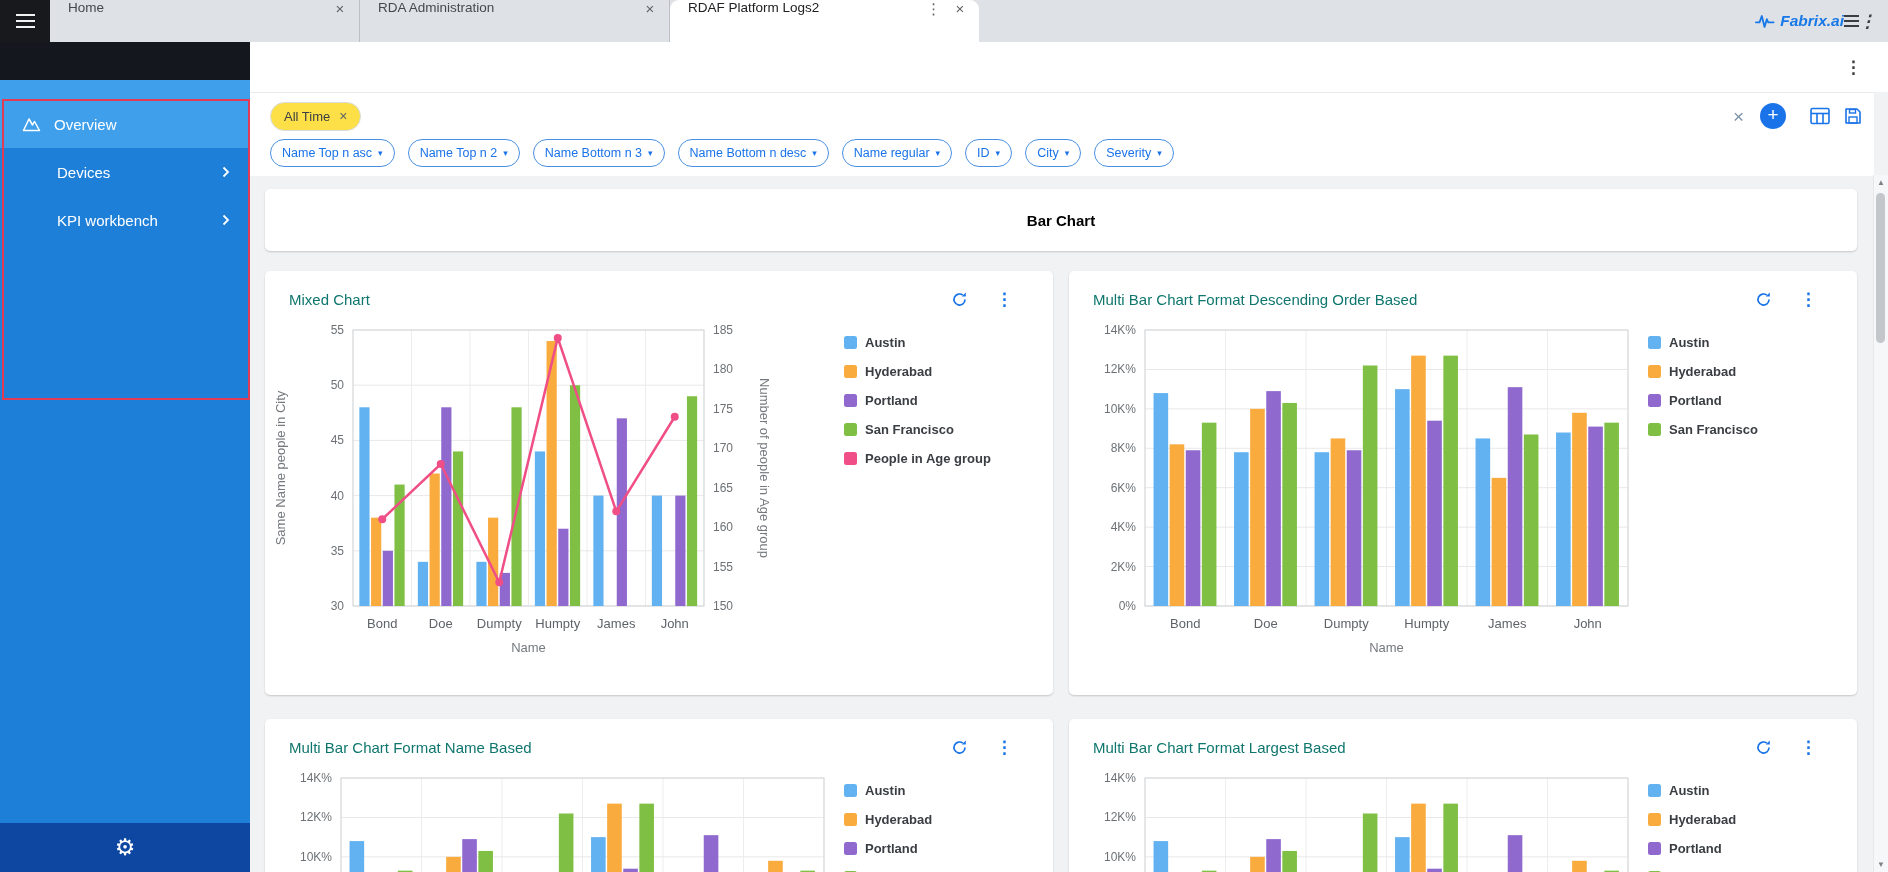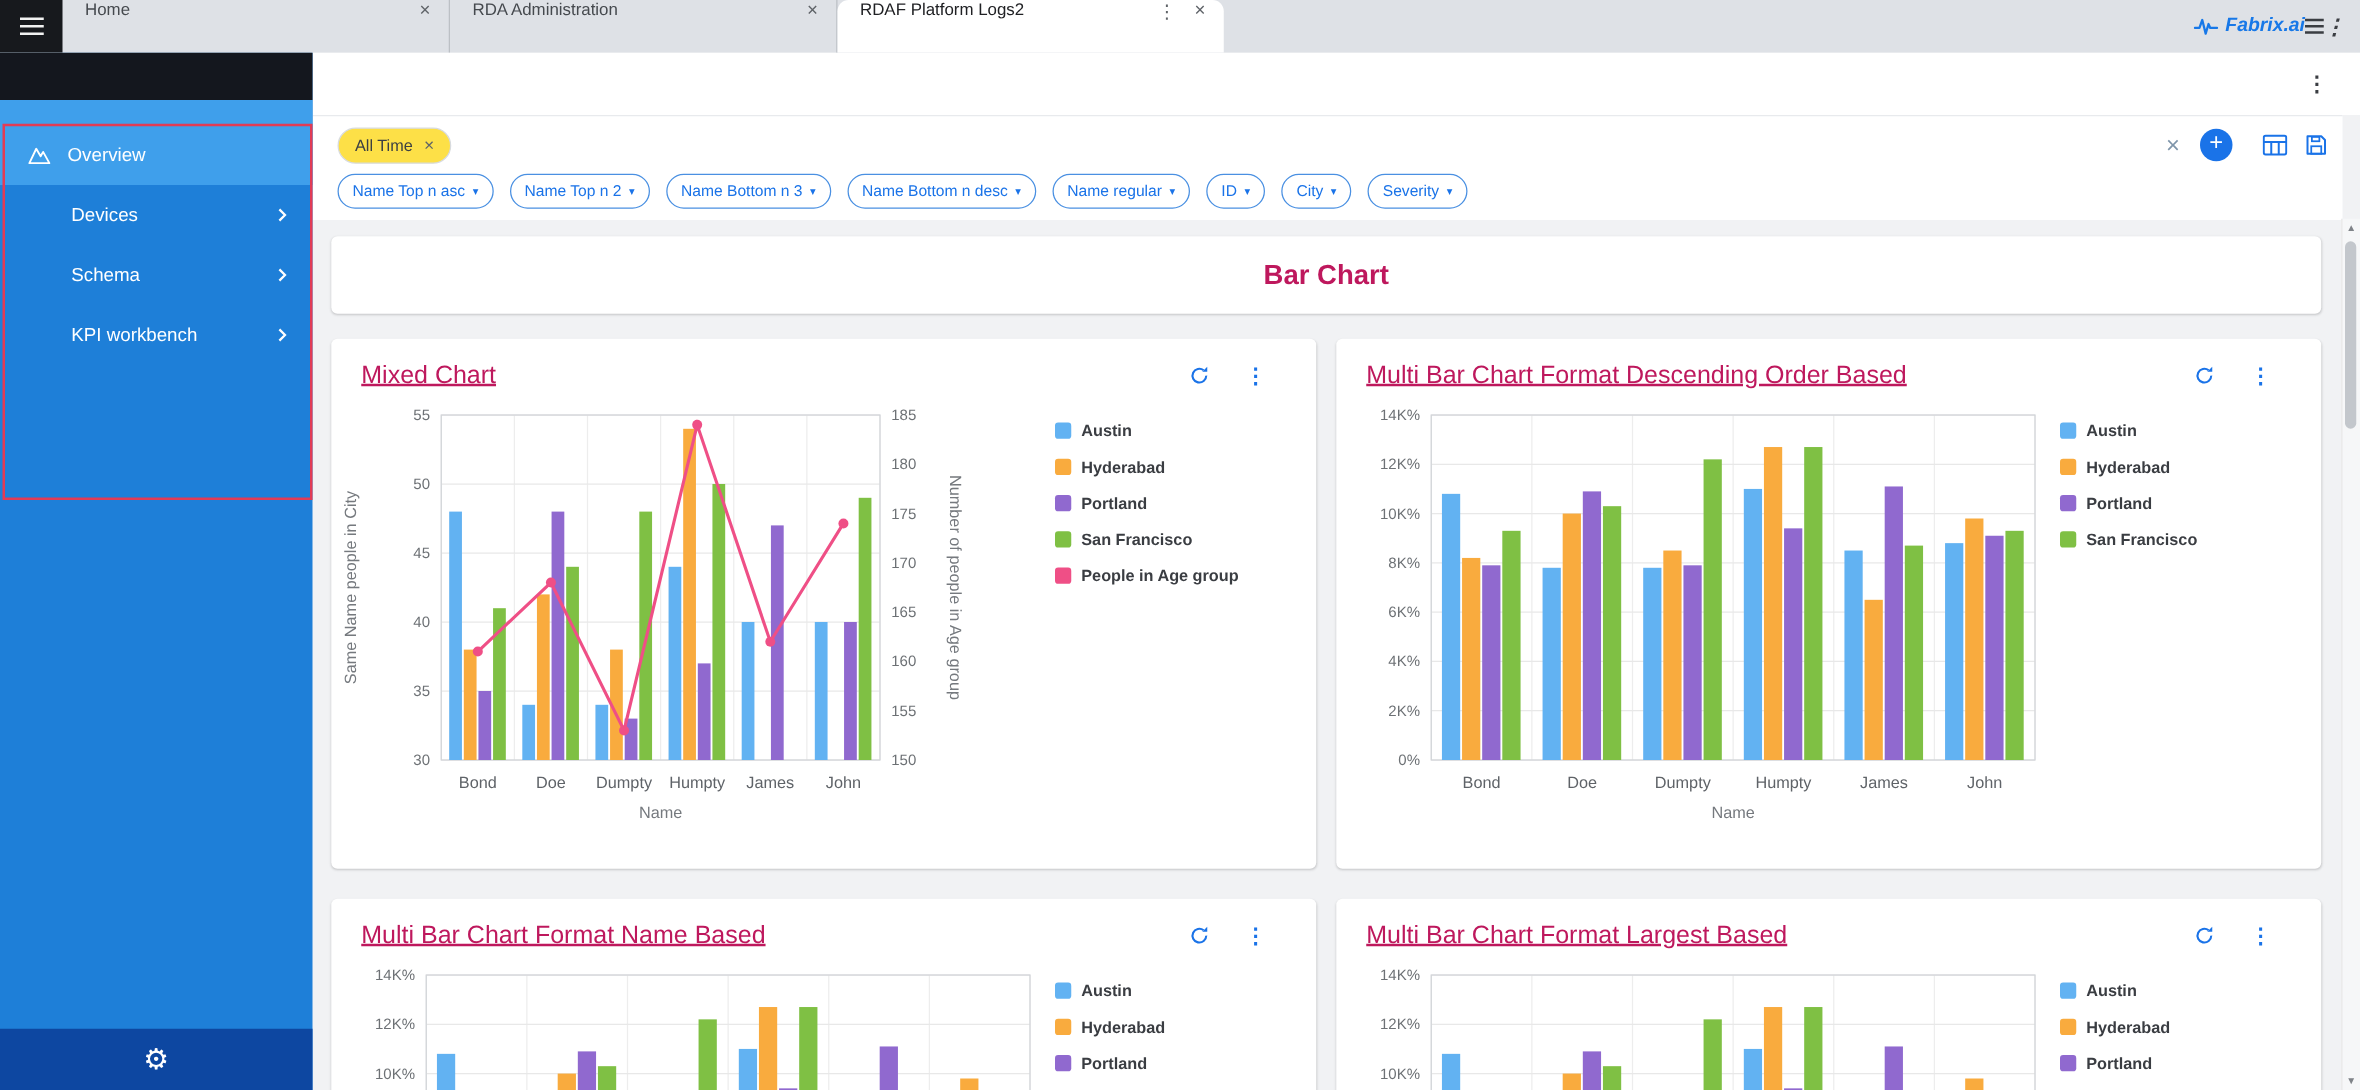--- a/index.html
+++ b/index.html
@@ -43,25 +43,25 @@
   .chip .chip-close{color:#5f6368;font-size:14px;}
   .chip-row .spacer{flex:1;}
   .clear-x{color:#7e95aa;font-size:19px;margin-right:16px;cursor:pointer;line-height:1;}
   .add-btn{width:26px;height:26px;border-radius:50%;background:#1a73e8;color:#fff;font-size:19px;line-height:24px;text-align:center;cursor:pointer;margin-right:24px;}
   .blue-tool{cursor:pointer;display:flex;align-items:center;}
   .blue-tool + .blue-tool{margin-left:14px;}
   .pill-row{display:flex;gap:13px;align-items:center;height:28px;}
   .pill{display:flex;align-items:center;gap:6px;border:1px solid #4a90e2;color:#1a73e8;border-radius:14px;height:26px;padding:0 11px;font-size:12.5px;background:#fff;white-space:nowrap;cursor:pointer;}
   .pill .caret{font-size:9px;}
   .title-card{margin:13px 0 0 15px;width:1592px;background:#fff;border-radius:5px;height:62px;display:flex;align-items:center;justify-content:center;box-shadow:0 1px 2px rgba(0,0,0,.18);}
-  .page-title{color:#be185d;font-size:22px;font-weight:bold;}
+  .page-title{color:#000000;font-size:15px;font-weight:bold;}
   .cards{margin:20px 0 0 15px;display:grid;grid-template-columns:788px 788px;gap:24px 16px;}
   .card{background:#fff;border-radius:5px;box-shadow:0 1px 2px rgba(0,0,0,.18);height:424px;overflow:hidden;}
   .card-head{display:flex;align-items:center;padding:18px 40px 0 24px;}
-  .card-title{font-size:20px;color:#be185d;flex:1;text-decoration:underline;}
+  .card-title{font-size:15px;color:#0f766e;flex:1;}
   .card-icon{cursor:pointer;display:flex;align-items:center;}
   .card-icon.refresh{margin-right:28px;}
   .card-icon.more{color:#1a73e8;font-size:17px;font-weight:bold;}
   .card-body{display:flex;padding:6px 0 0 4px;}
   svg.chart text{font-family:"Liberation Sans",sans-serif;}
   svg.chart .tick{font-size:12px;fill:#6d7175;}
   svg.chart .cat{font-size:13px;fill:#5f6368;}
   svg.chart .axis-label{font-size:13px;fill:#75797e;}
   .legend{width:170px;padding-top:12px;font-weight:bold;}
   .legend-item{height:29px;display:flex;align-items:center;gap:8px;font-size:13px;color:#3a3d42;cursor:pointer;}
@@ -120,28 +120,20 @@
       <div class="nav-item active">
         <span style="display:flex">
           <svg width="19" height="16" viewBox="0 0 19 16">
             <path d="M1.5 14.5 7 3l3.5 6 2-3.5 5 9z" fill="none" stroke="#fff" stroke-width="1.5" stroke-linejoin="round"></path>
           </svg>
         </span>
         <span>Overview</span>
       </div>
       <div class="nav-item sub">
         <span>Devices</span>
-        <span class="chev">
-          <svg width="8" height="12" viewBox="0 0 8 12">
-            <path d="M1.5 1.5 6 6l-4.5 4.5" fill="none" stroke="#fff" stroke-width="1.8"></path>
-          </svg>
-        </span>
-      </div>
-      <div class="nav-item sub">
-        <span>Schema</span>
         <span class="chev">
           <svg width="8" height="12" viewBox="0 0 8 12">
             <path d="M1.5 1.5 6 6l-4.5 4.5" fill="none" stroke="#fff" stroke-width="1.8"></path>
           </svg>
         </span>
       </div>
       <div class="nav-item sub">
         <span>KPI workbench</span>
         <span class="chev">
           <svg width="8" height="12" viewBox="0 0 8 12">

